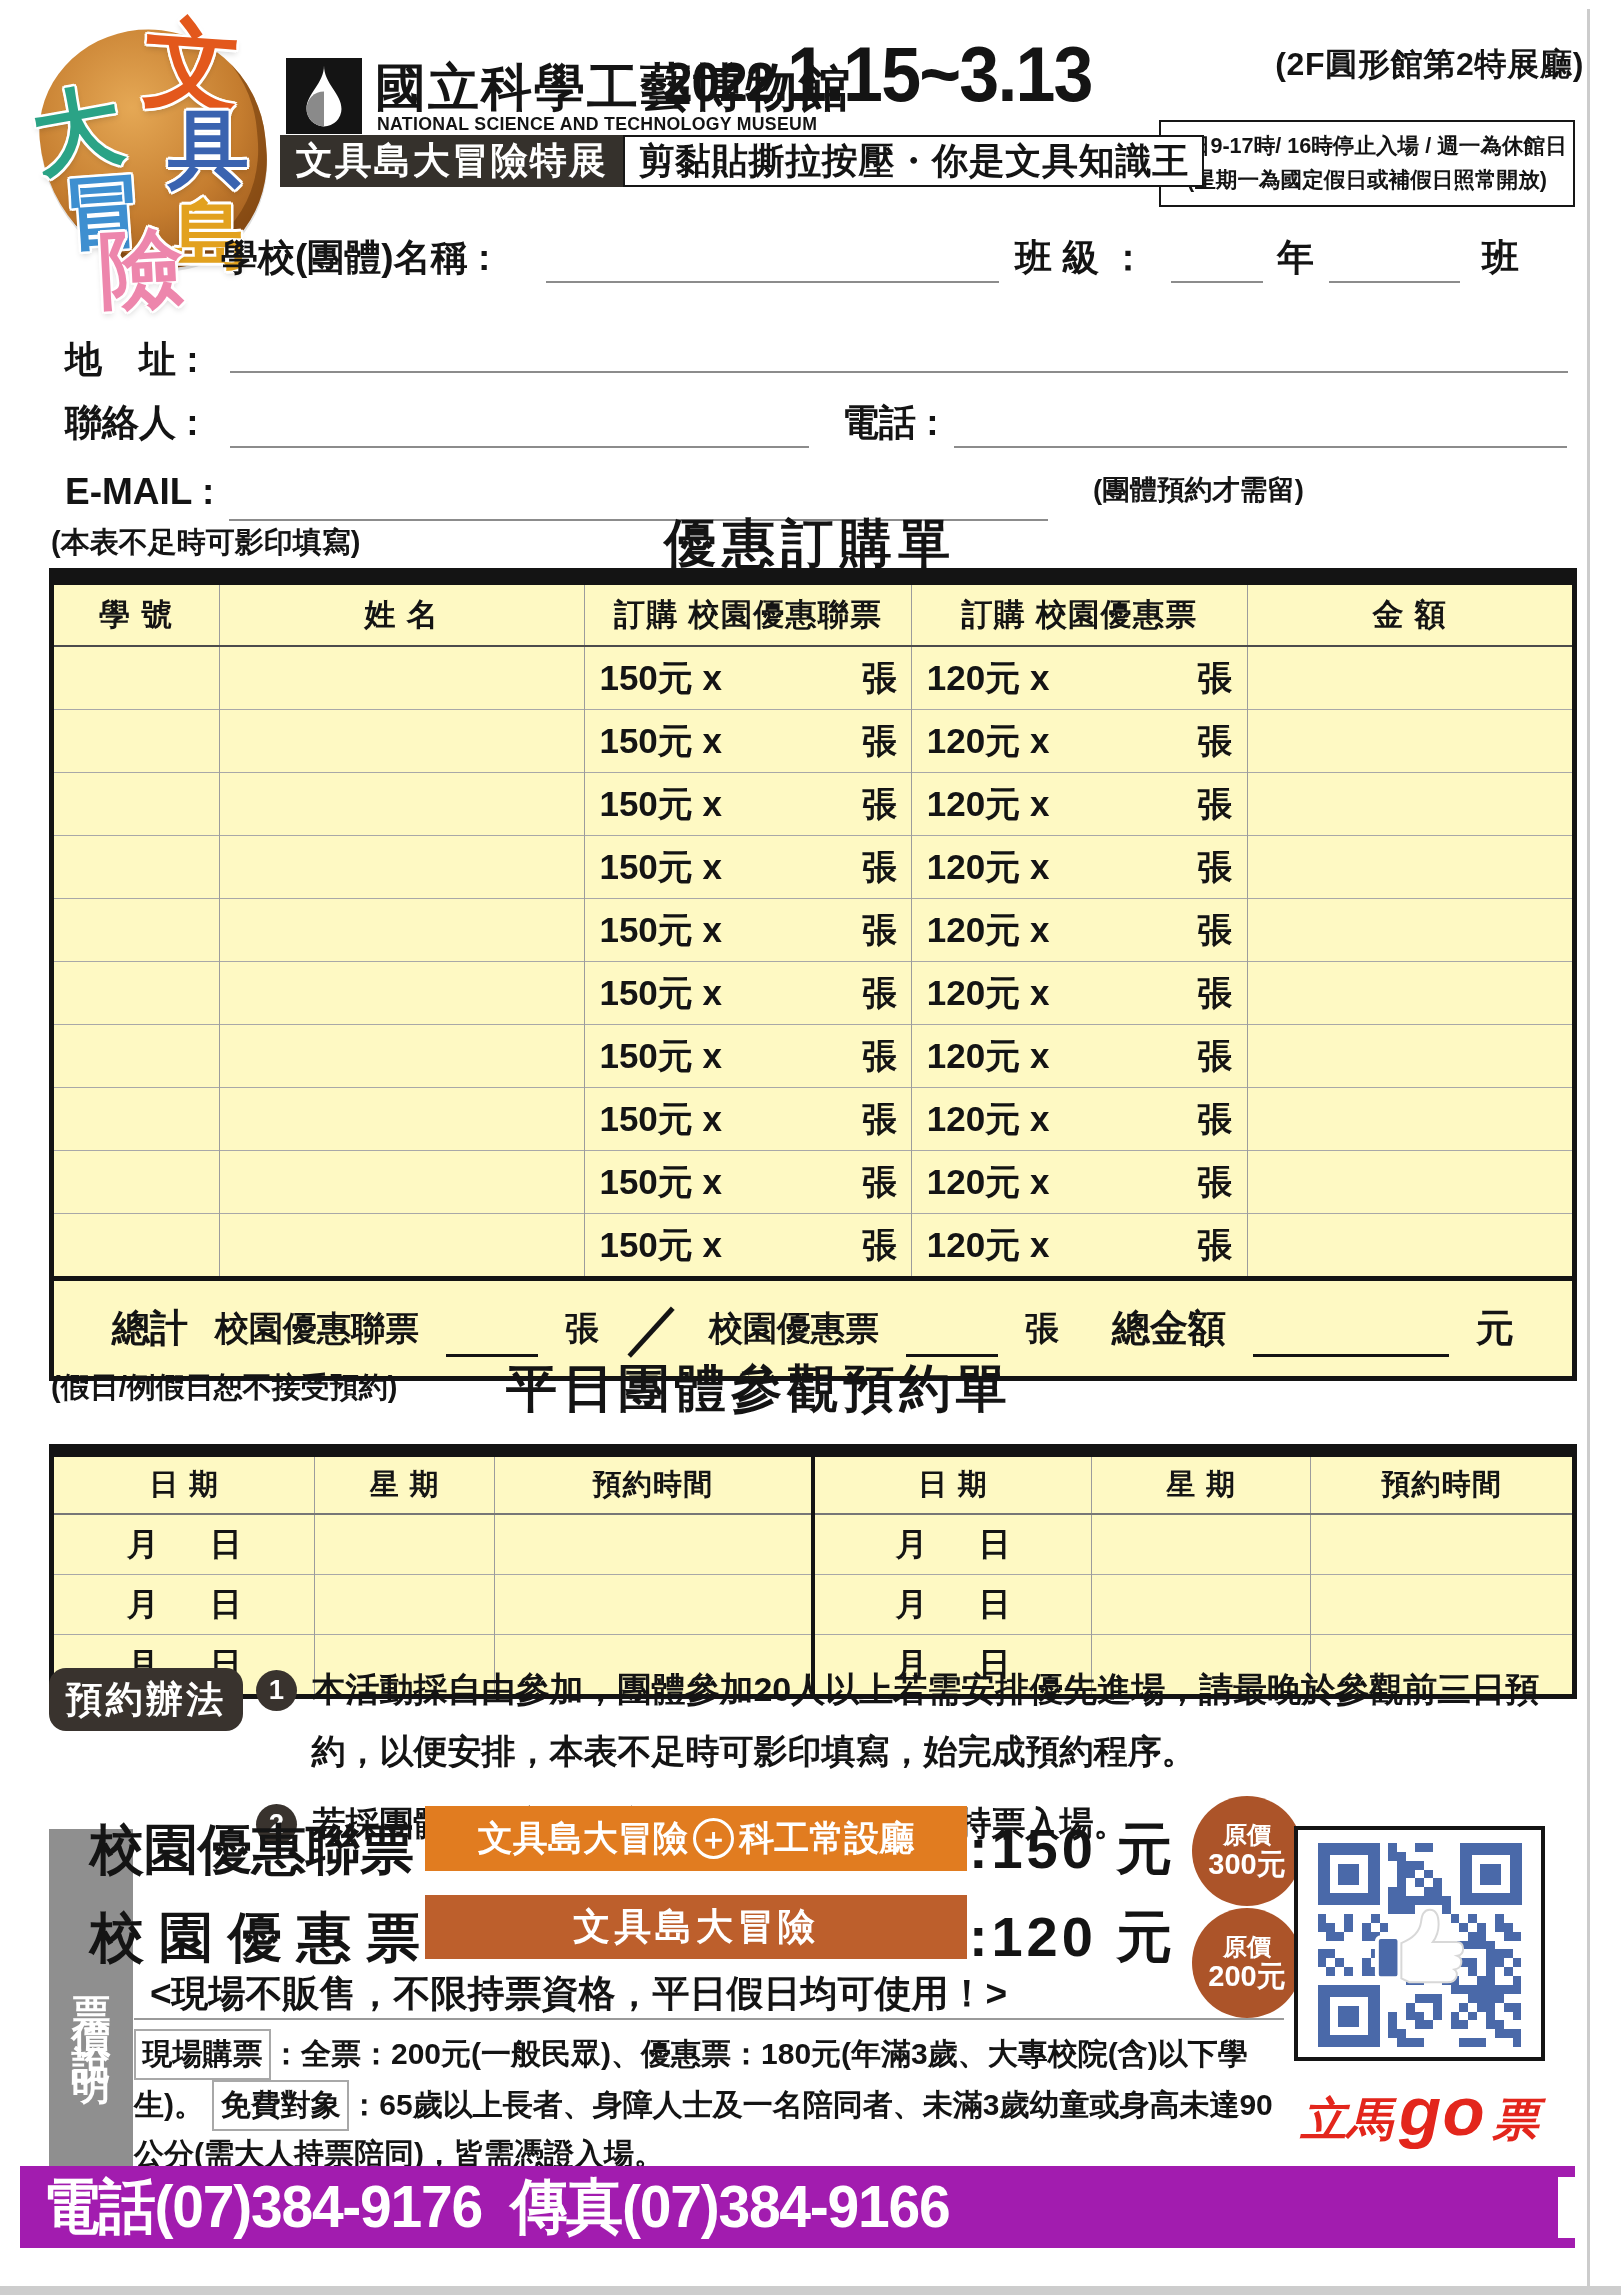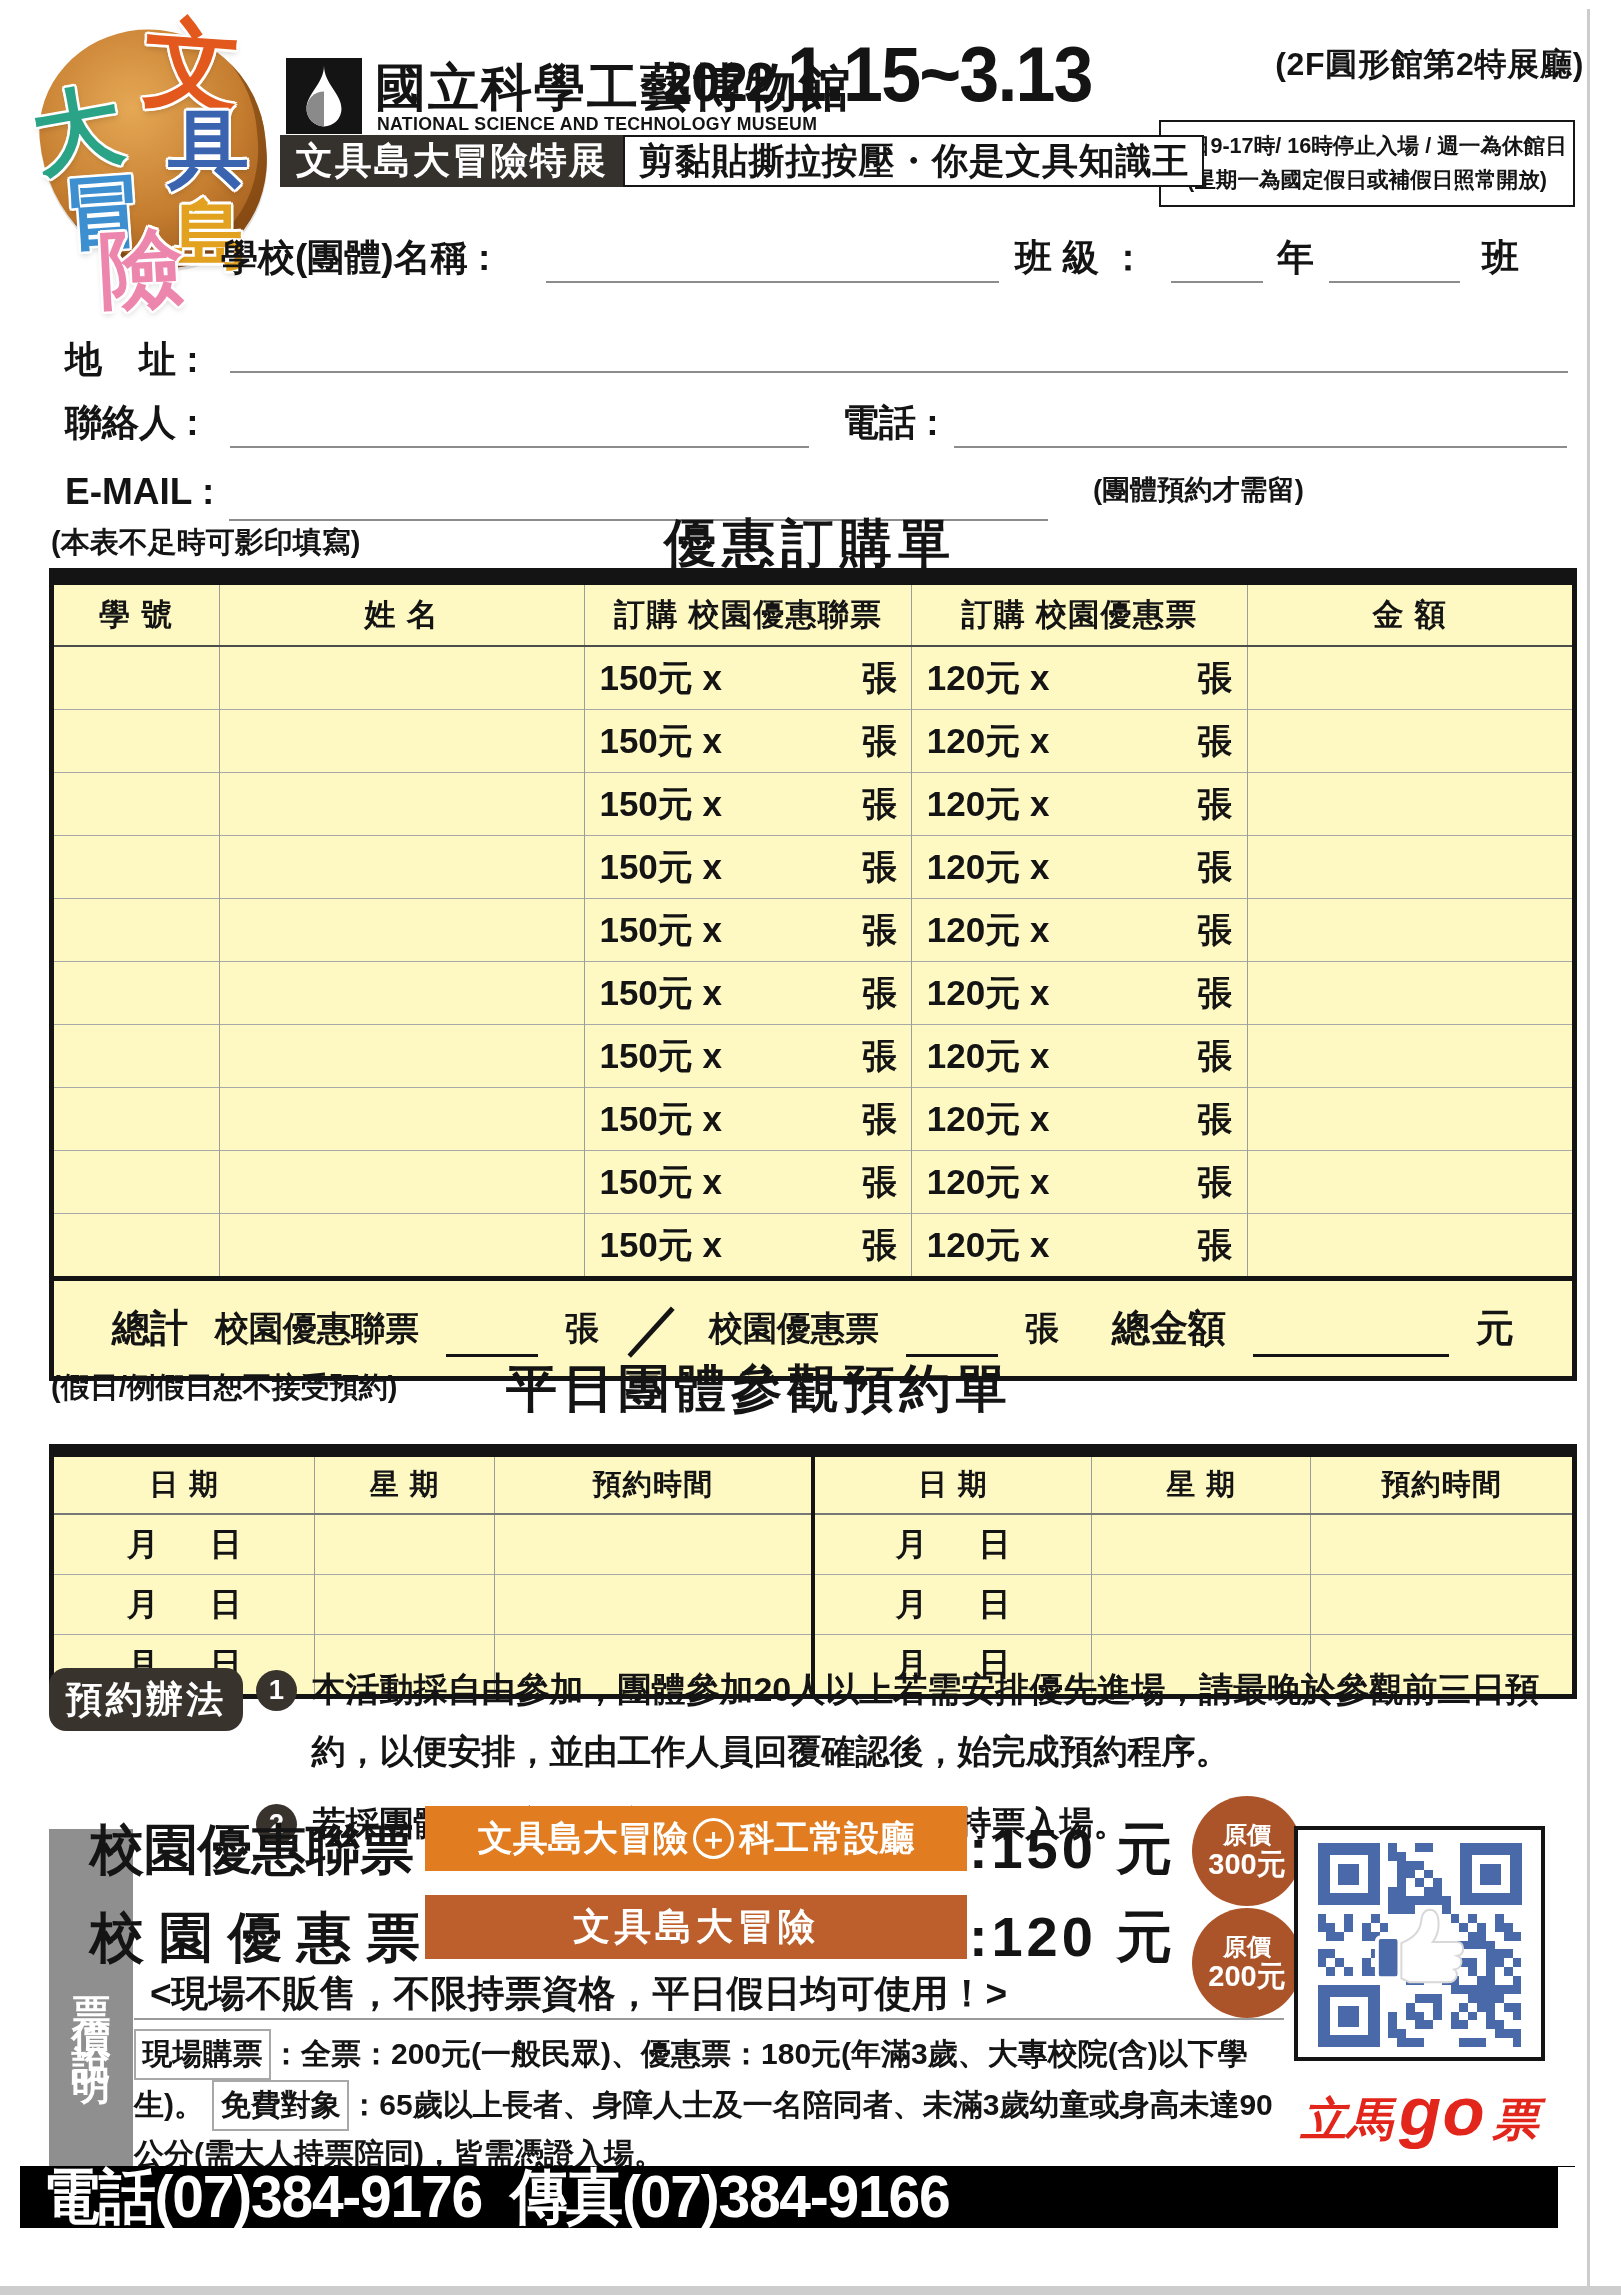--- a/index.html
+++ b/index.html
@@ -125,21 +125,21 @@
   .qr-grid i{background:#4A69A9;}
   .fp{position:absolute;width:62px;height:62px;box-sizing:border-box;border:12.4px solid #4A69A9;padding:8.5px;}
   .fp::after{content:"";display:block;width:100%;height:100%;background:#4A69A9;}
   .fp-tl{left:0;top:0;} .fp-tr{right:0;top:0;} .fp-bl{left:0;bottom:0;}
   .thumb{position:absolute;left:50%;top:50%;width:98px;height:98px;transform:translate(-50%,-50%);}
   .qr-caption{left:1294px;top:2072px;width:251px;text-align:center;color:#E3261C;font-style:italic;
     display:flex;align-items:baseline;justify-content:center;gap:6.5px;}
   .qc-txt{font-size:46px;font-weight:900;} .qc-go{font-size:69px;font-weight:900;letter-spacing:1.3px;}
 
   
-  .footer-bar{left:19.6px;top:2166px;width:1555px;height:62px;background:#000000;color:#fff;
+  .footer-bar{left:19.6px;top:2166px;width:1555px;height:82px;background:#a21caf;color:#fff;
     display:flex;align-items:center;}
   .f-phone{margin-left:23.5px;display:flex;gap:30px;font-size:60px;font-weight:900;letter-spacing:-1.3px;
     white-space:nowrap;transform:scaleX(.95);transform-origin:left;}
   .f-divider{width:17px;height:61px;background:#fff;margin-left:auto;}
   .f-service{width:356px;margin-left:22px;font-size:28px;font-weight:700;line-height:1.35;}
 </style>
 </head>
 <body>
 
 <div class="abs edge-right"></div>
@@ -490,21 +490,21 @@
         </td>
       <td></td>
       <td></td>
     </tr>
   </tbody>
 </table>
 
 <div class="abs rules-label">預約辦法</div>
 <div class="rule-item rule1">
   <span class="rule-num">1</span>
-  <span>本活動採自由參加，團體參加20人以上若需安排優先進場，請最晚於參觀前三日預約，以便安排，並由工作人員回覆確認後，始完成預約程序。</span>
+  <span>本活動採自由參加，團體參加20人以上若需安排優先進場，請最晚於參觀前三日預約，以便安排，本表不足時可影印填寫，始完成預約程序。</span>
 </div>
 <div class="rule-item rule2">
   <span class="rule-num">2</span>
   <span>若採團體購票方式，亦可於本活動期間個人持票入場。</span>
 </div>
 
 <div class="abs price-sidebar">票價說明</div>
 
 <div class="abs tname tn1">校園優惠聯票</div>
 <div class="badge badge1">

